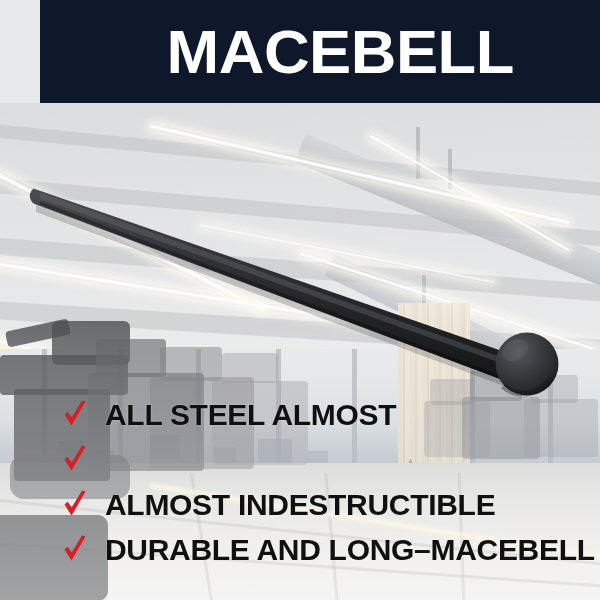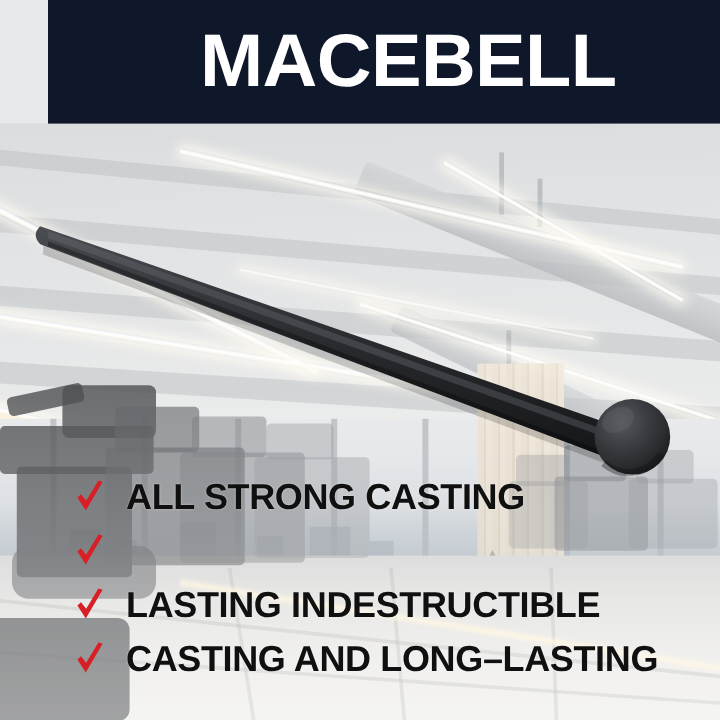--- a/index.html
+++ b/index.html
@@ -398,38 +398,38 @@
   <div class="header-banner">
     <div class="header-title">MACEBELL</div>
   </div>
 
   <div class="features">
 
     <div class="feature-row">
       <svg class="check-icon" viewBox="0 0 26 30">
         <path d="M2.5 14.5 L9.5 25.5 L23.5 1.5 L20 0.5 L9.8 17.2 L5.5 11.8 Z" fill="#d81f26"></path>
       </svg>
-      <span class="feature-label">ALL STRONG CASTING</span>
+      <span class="feature-label">ALL STEEL ALMOST</span>
     </div>
 
     <div class="feature-row">
       <svg class="check-icon" viewBox="0 0 26 30">
         <path d="M2.5 14.5 L9.5 25.5 L23.5 1.5 L20 0.5 L9.8 17.2 L5.5 11.8 Z" fill="#d81f26"></path>
       </svg>
     </div>
 
     <div class="feature-row">
       <svg class="check-icon" viewBox="0 0 26 30">
         <path d="M2.5 14.5 L9.5 25.5 L23.5 1.5 L20 0.5 L9.8 17.2 L5.5 11.8 Z" fill="#d81f26"></path>
       </svg>
-      <span class="feature-label">LASTING INDESTRUCTIBLE</span>
+      <span class="feature-label">ALMOST INDESTRUCTIBLE</span>
     </div>
 
     <div class="feature-row">
       <svg class="check-icon" viewBox="0 0 26 30">
         <path d="M2.5 14.5 L9.5 25.5 L23.5 1.5 L20 0.5 L9.8 17.2 L5.5 11.8 Z" fill="#d81f26"></path>
       </svg>
-      <span class="feature-label">CASTING AND LONG–LASTING</span>
+      <span class="feature-label">DURABLE AND LONG–MACEBELL</span>
     </div>
 
   </div>
 
 </div>
 
 </body></html>

